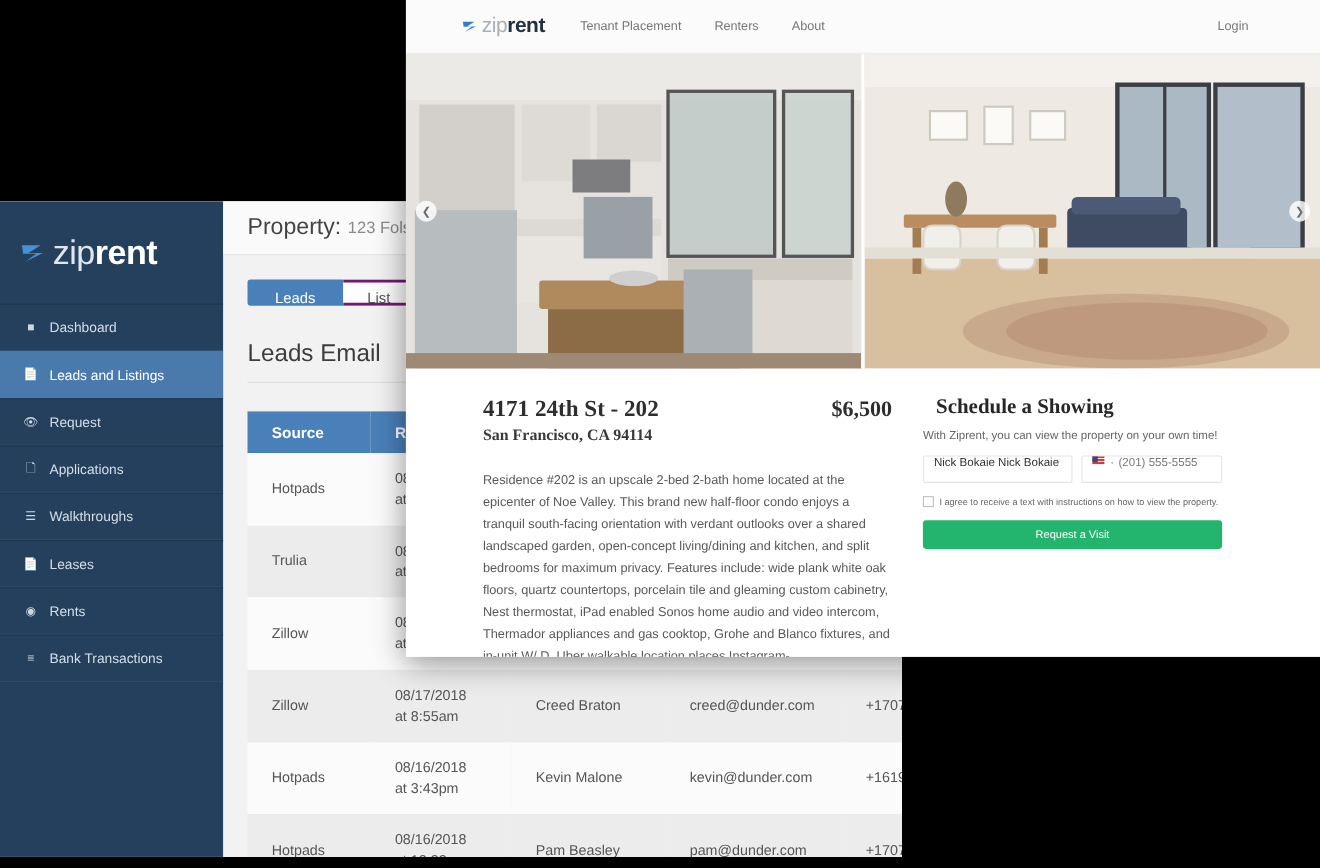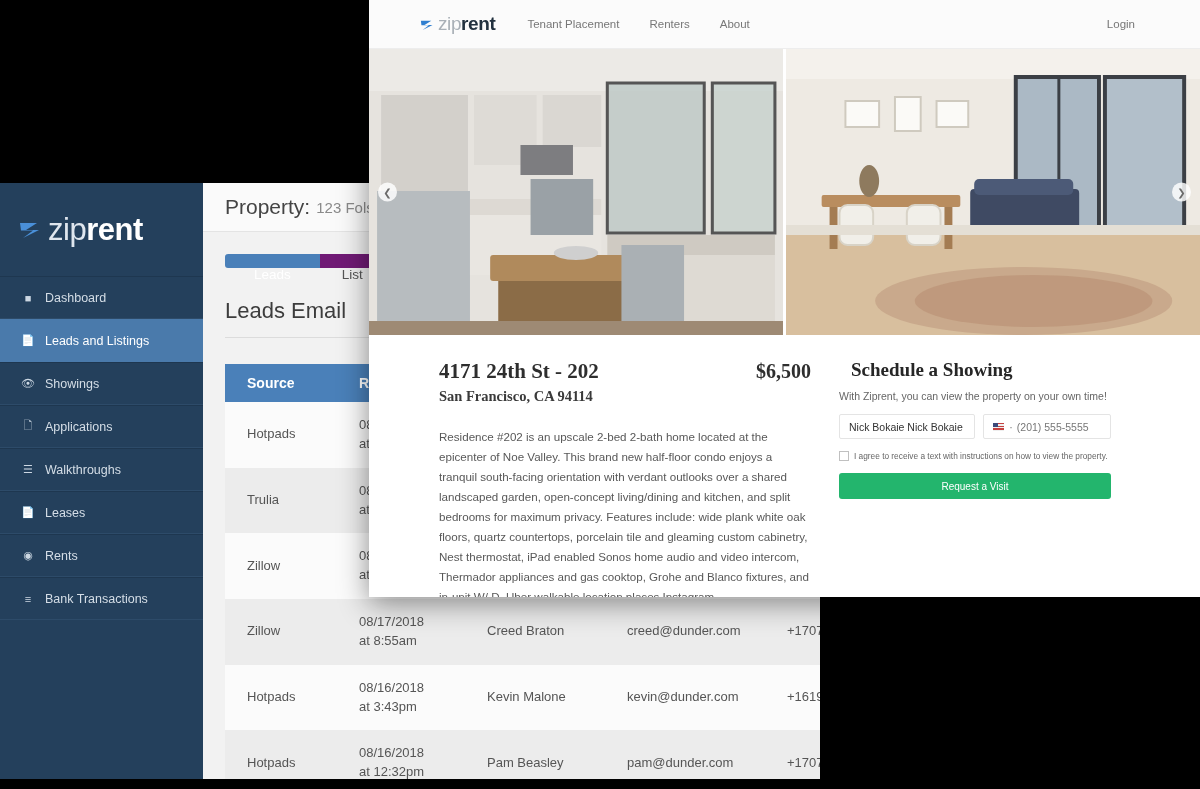--- a/index.html
+++ b/index.html
@@ -22,21 +22,21 @@
             font-size:11px;color:#cdd8e3;}
   .nav-item.active .nav-icon{color:#fff;}
   .nav-filler{flex:1;}
 
   .bg-main{position:absolute;left:203px;top:0;right:0;bottom:0;background:#f2f2f2;}
   .bg-topbar{height:48px;background:#fafafa;border-bottom:1px solid #e4e4e4;display:flex;align-items:center;padding-left:22px;}
   .bg-topbar .ptitle{font-size:21px;color:#444;font-weight:400;}
   .bg-topbar .paddr{font-size:15px;color:#8a8a8a;margin-left:6px;}
 
   .tabs{display:flex;margin:22px 0 0 22px;}
-  .tab{height:14px;line-height:27px;padding:0 22px;font-size:13.5px;border:7px solid #701a75;
+  .tab{height:24px;line-height:27px;padding:0 22px;font-size:13.5px;border:3px solid #701a75;
        background:#fdfdfd;color:#555;box-sizing:border-box;cursor:pointer;}
   .tab.active{background:#4a80b9;border-color:#4a80b9;color:#fff;border-radius:3px 0 0 3px;}
   .tab.next{border-radius:0 3px 3px 0;border-left:none;}
 
   .leads-title{margin:30px 0 0 22px;font-size:22px;color:#3d3d3d;font-weight:400;}
   .leads-rule{margin:13px 22px 0 22px;height:1px;background:#dcdcdc;}
 
   .ltable{margin:26px 22px 0 22px;width:575px;border-collapse:collapse;table-layout:fixed;}
   .ltable thead th{background:#4a80b9;color:#fff;font-size:14px;font-weight:700;text-align:left;
                    padding:11px 0 11px 22px;}
@@ -78,21 +78,21 @@
   .listing-city{font-family:"Liberation Serif",serif;font-size:14.5px;font-weight:700;color:#3a3a3a;margin-top:4px;}
   .listing-desc{margin-top:22px;font-size:11.6px;line-height:1.73;color:#585858;}
 
   .schedule{width:290px;padding-right:18px;box-sizing:border-box;}
   .sch-title{font-family:"Liberation Serif",serif;font-size:19px;font-weight:700;color:#262626;margin-left:12px;}
   .sch-sub{font-size:10.5px;color:#666;line-height:1.55;margin-top:7px;}
   .sch-select{margin-top:13px;height:22px;border:1px solid #dedede;background:#fff;border-radius:2px;
               display:flex;align-items:center;padding:0 8px;font-size:11px;color:#3b3b3b;cursor:pointer;}
   .sch-select .spin{margin-left:auto;font-size:8px;line-height:8px;color:#555;text-align:center;}
   .sch-row{display:flex;gap:8px;margin-top:10px;}
-  .fld{border:1px solid #e4e4e4;background:#fff;border-radius:2px;height:25px;display:flex;align-items:center;
+  .fld{border:1px solid #e4e4e4;background:#fff;border-radius:2px;height:25px;display:flex;align-items:flex-start;
        padding:0 9px;font-size:10.5px;color:#333;box-sizing:border-box;}
   .fld.name{flex:1.08;}
   .fld.phone{flex:1;color:#777;}
   .flag{width:11px;height:8px;margin-right:5px;display:inline-block;background:
         linear-gradient(#c5413f 0 18%, #efefef 18% 32%, #c5413f 32% 50%, #efefef 50% 64%, #c5413f 64% 82%, #efefef 82% 100%);
         position:relative;flex:none;}
   .flag:after{content:"";position:absolute;left:0;top:0;width:45%;height:55%;background:#3c4a7a;}
   .fld.email{margin-top:11px;width:100%;}
   .sch-check{display:flex;align-items:flex-end;margin-top:11px;gap:5px;}
   .cbox{width:8px;height:8px;border:1px solid #c0c0c0;background:#fff;flex:none;margin-top:1px;cursor:pointer;}
@@ -132,21 +132,21 @@
       <div class="nav-item">
         <span class="nav-icon">■</span>
         <span>Dashboard</span>
       </div>
       <div class="nav-item active">
         <span class="nav-icon">📄</span>
         <span>Leads and Listings</span>
       </div>
       <div class="nav-item">
         <span class="nav-icon">👁</span>
-        <span>Showings</span>
+        <span>Request</span>
       </div>
       <div class="nav-item">
         <span class="nav-icon">🗋</span>
         <span>Applications</span>
       </div>
       <div class="nav-item">
         <span class="nav-icon">☰</span>
         <span>Walkthroughs</span>
       </div>
       <div class="nav-item">

